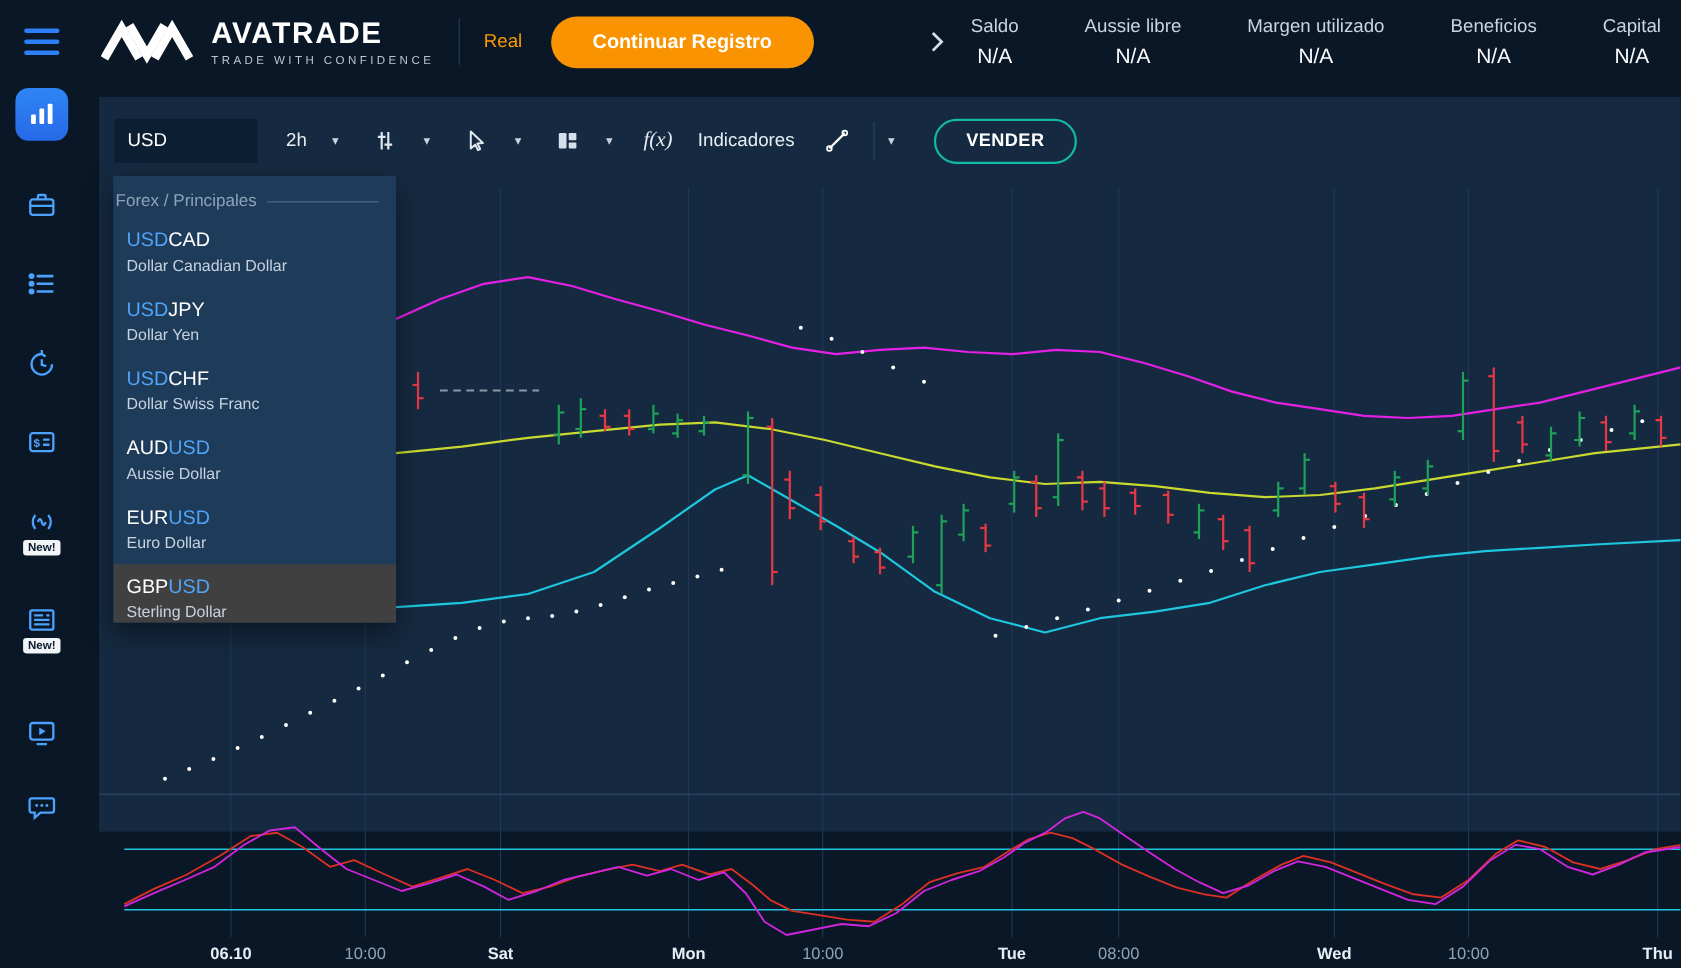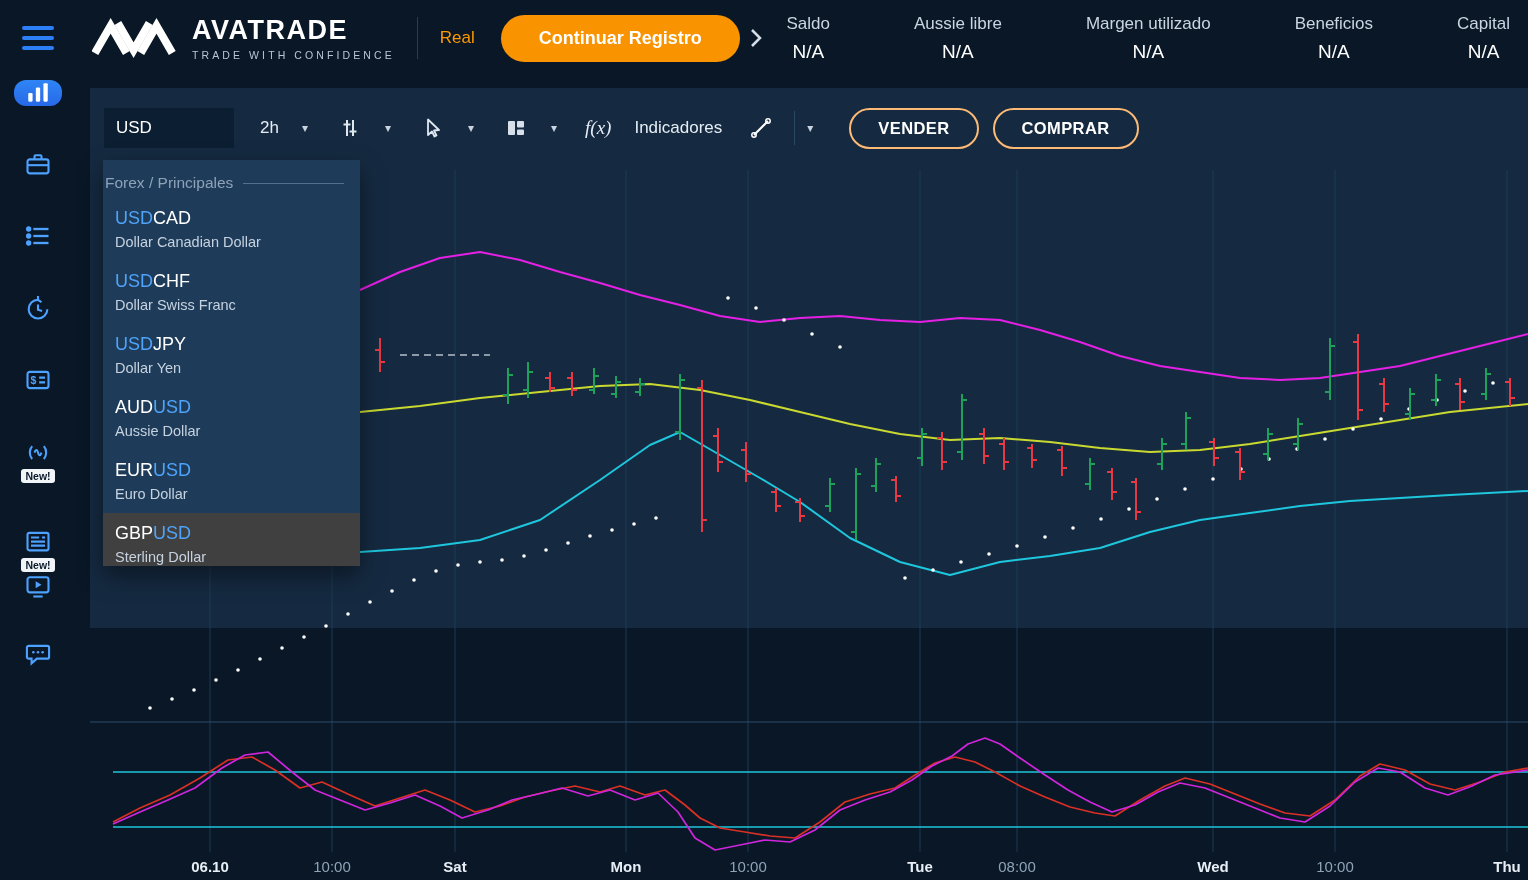--- a/index.html
+++ b/index.html
@@ -2,37 +2,37 @@
 <html><head>
 <meta charset="utf-8">
 <style>
   * { box-sizing: border-box; margin: 0; padding: 0; }
   html,body { width:1528px; height:880px; overflow:hidden; }
   body {
     background:#091726;
     font-family:"Liberation Sans", sans-serif;
     color:#fff;
   }
-  .app { position:relative; width:1528px; height:628px; }
+  .app { position:relative; width:1528px; height:756px; }
 
   
   .topbar { position:absolute; top:0; left:0; right:0; height:76px; display:flex; align-items:center; background:#091726; z-index:10; }
   .burger-btn { width:76px; display:flex; justify-content:center; cursor:pointer; }
   .burger { display:flex; flex-direction:column; gap:6px; }
   .burger span { display:block; width:32px; height:4px; border-radius:2px; background:#2d7ff7; }
   .brand { display:flex; align-items:center; gap:14px; margin-left:16px; }
   .brand-name { font-size:27px; font-weight:bold; letter-spacing:1.5px; color:#fff; }
   .brand-tagline { font-size:10.5px; letter-spacing:3.1px; color:#b9c6d4; margin-top:3px; }
   .vsep { width:1px; height:42px; background:#223e59; margin:0 22px; }
   .account-mode { color:#ff9800; font-size:17px; }
   .cta { margin-left:26px; background:#f99300; border:none; color:#fff; font-family:inherit;
          font-size:18px; font-weight:600; padding:13px 38px; border-radius:26px; cursor:pointer; }
   .spacer { flex:1; }
   .stats-chevron { margin-right:24px; cursor:pointer; display:flex; align-items:center; }
-  .stats { display:flex; gap:84px; margin-right:18px; }
+  .stats { display:flex; gap:60px; margin-right:18px; }
   .stat { text-align:center; white-space:nowrap; }
   .stat .lbl { font-size:17px; color:#c9d5e1; }
   .stat .val { font-size:19px; color:#fff; margin-top:7px; }
 
   
   .sidebar { position:absolute; top:76px; left:0; bottom:0; width:76px; background:#091726;
              display:flex; flex-direction:column; align-items:center; z-index:9; }
   .side-item { margin-top:44px; display:flex; flex-direction:column; align-items:center; cursor:pointer; color:#4da2ff; }
   .side-item.active { margin-top:4px; width:48px; height:48px; background:linear-gradient(180deg,#2f85f5,#2769e8);
                       border-radius:12px; justify-content:center; color:#fff; }
@@ -49,21 +49,21 @@
 
   
   .toolbar { position:relative; z-index:2; height:80px; display:flex; align-items:center; padding-left:14px; }
   .symbol-input { width:130px; height:40px; background:#0c1e32; border:none; color:#fff;
                   font-family:inherit; font-size:17px; padding:0 12px; outline:none; }
   .tool-group { display:flex; align-items:center; gap:23px; cursor:pointer; color:#e6edf4; font-size:17px; }
   .tool-group.ml { margin-left:30px; }
   .caret { color:#c9d4e0; font-size:12px; }
   .fx { font-family:"Liberation Serif", serif; font-style:italic; font-size:19px; }
   .tsep { width:1px; height:34px; background:#2a4763; margin:0 12px 0 20px; }
-  .pill { background:transparent; border:2px solid #fdba74; border-radius:22px; color:#fff;
+  .pill { background:transparent; border:2px solid #14b8a6; border-radius:22px; color:#fff;
           font-family:inherit; font-size:16.5px; font-weight:bold; letter-spacing:.4px;
           padding:9px 27px; cursor:pointer; }
   .pill.sell { margin-left:36px; }
   .pill.buy { margin-left:14px; }
 
   
   .dropdown { position:absolute; left:13px; top:72px; width:257px; height:406px; background:#1e3c5a;
               z-index:5; overflow:hidden; box-shadow:0 10px 24px rgba(0,0,0,.45); }
   .dd-header { display:flex; align-items:center; gap:10px; padding:14px 16px 6px 2px;
                color:#8ea2b8; font-size:15.5px; }
@@ -477,40 +477,39 @@
           <line x1="6" y1="20" x2="20" y2="6" stroke="#ffffff" stroke-width="2"></line>
           <circle cx="6" cy="20" r="2.2" fill="none" stroke="#ffffff" stroke-width="1.5"></circle>
           <circle cx="20" cy="6" r="2.2" fill="none" stroke="#ffffff" stroke-width="1.5"></circle>
         </svg>
       </div>
       <div class="tsep"></div>
       <div class="tool-group">
         <span class="caret">▾</span>
       </div>
       <button class="pill sell">VENDER</button>
-      <button class="pill buy">COMPRAR</button>
     </div>
 
     <div class="dropdown">
       <div class="dd-header">
         <span>Forex / Principales</span>
         <span class="dd-line"></span>
       </div>
       <div id="dd-items">
           <div class="dd-item">
             <div class="dd-pair"><span class="hl">USD</span><span>CAD</span></div>
             <div class="dd-desc">Dollar Canadian Dollar</div>
           </div>
           <div class="dd-item">
+            <div class="dd-pair"><span class="hl">USD</span><span>JPY</span></div>
+            <div class="dd-desc">Dollar Yen</div>
+          </div>
+          <div class="dd-item">
             <div class="dd-pair"><span class="hl">USD</span><span>CHF</span></div>
             <div class="dd-desc">Dollar Swiss Franc</div>
-          </div>
-          <div class="dd-item">
-            <div class="dd-pair"><span class="hl">USD</span><span>JPY</span></div>
-            <div class="dd-desc">Dollar Yen</div>
           </div>
           <div class="dd-item">
             <div class="dd-pair"><span>AUD</span><span class="hl">USD</span></div>
             <div class="dd-desc">Aussie Dollar</div>
           </div>
           <div class="dd-item">
             <div class="dd-pair"><span>EUR</span><span class="hl">USD</span></div>
             <div class="dd-desc">Euro Dollar</div>
           </div>
           <div class="dd-item selected">

